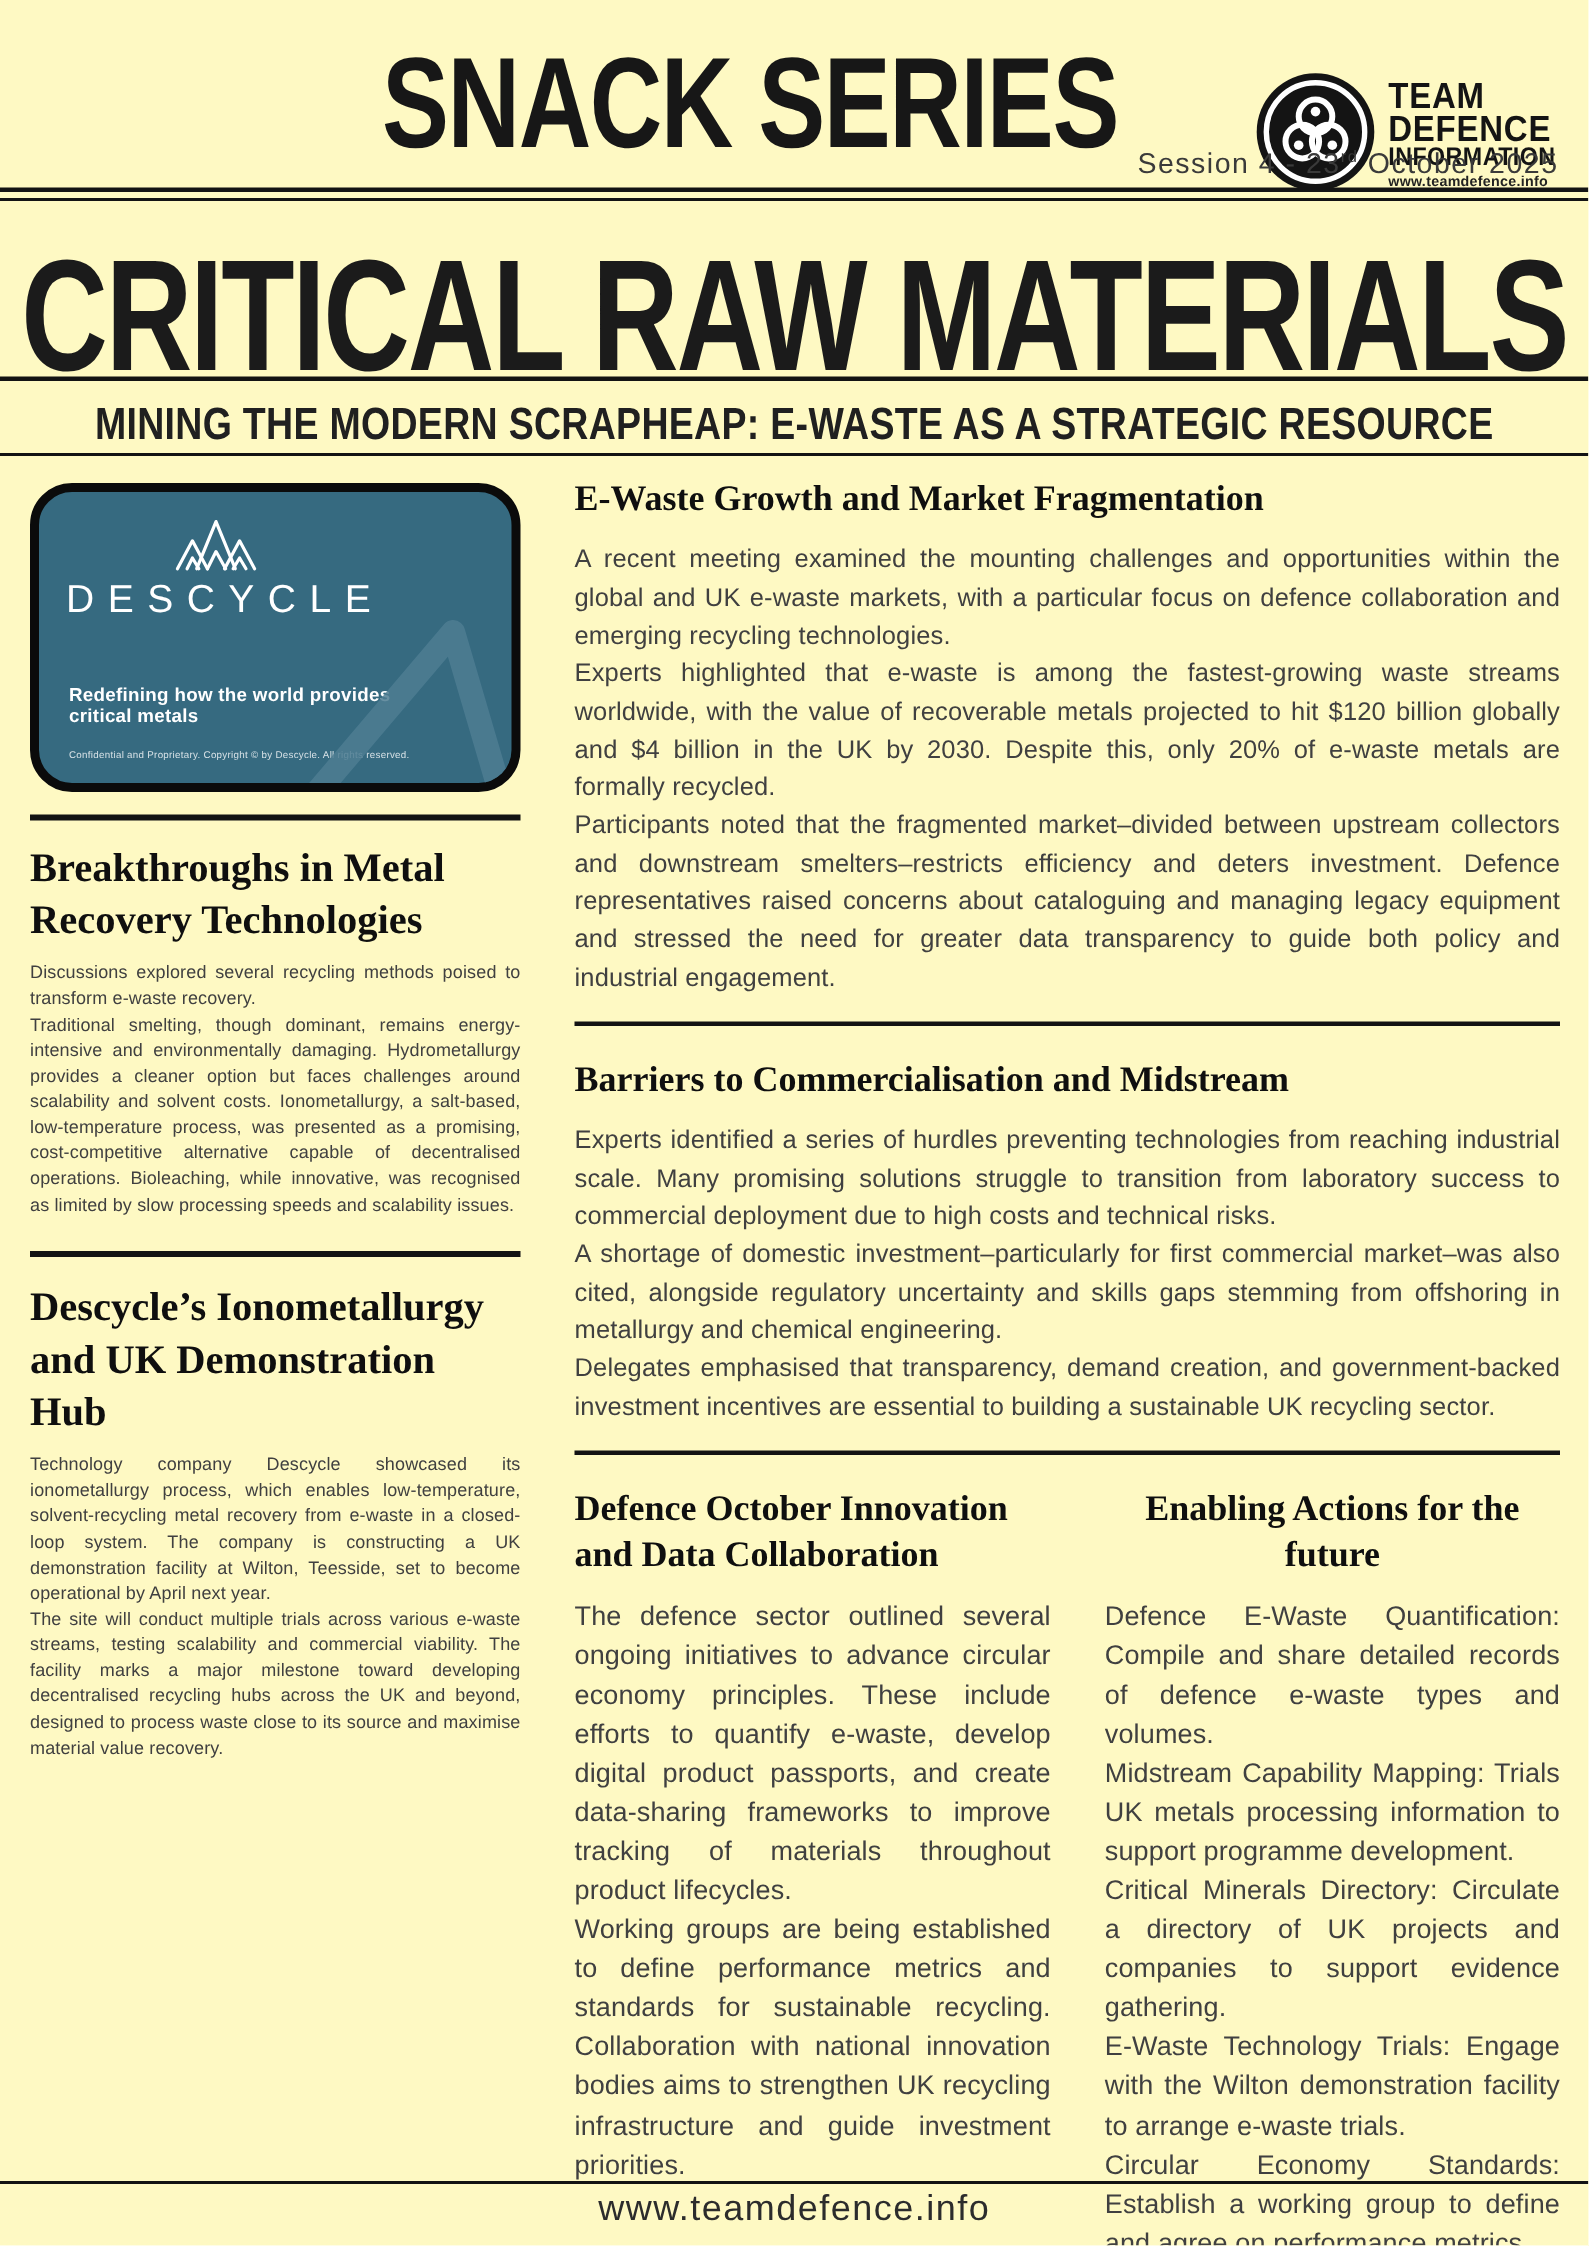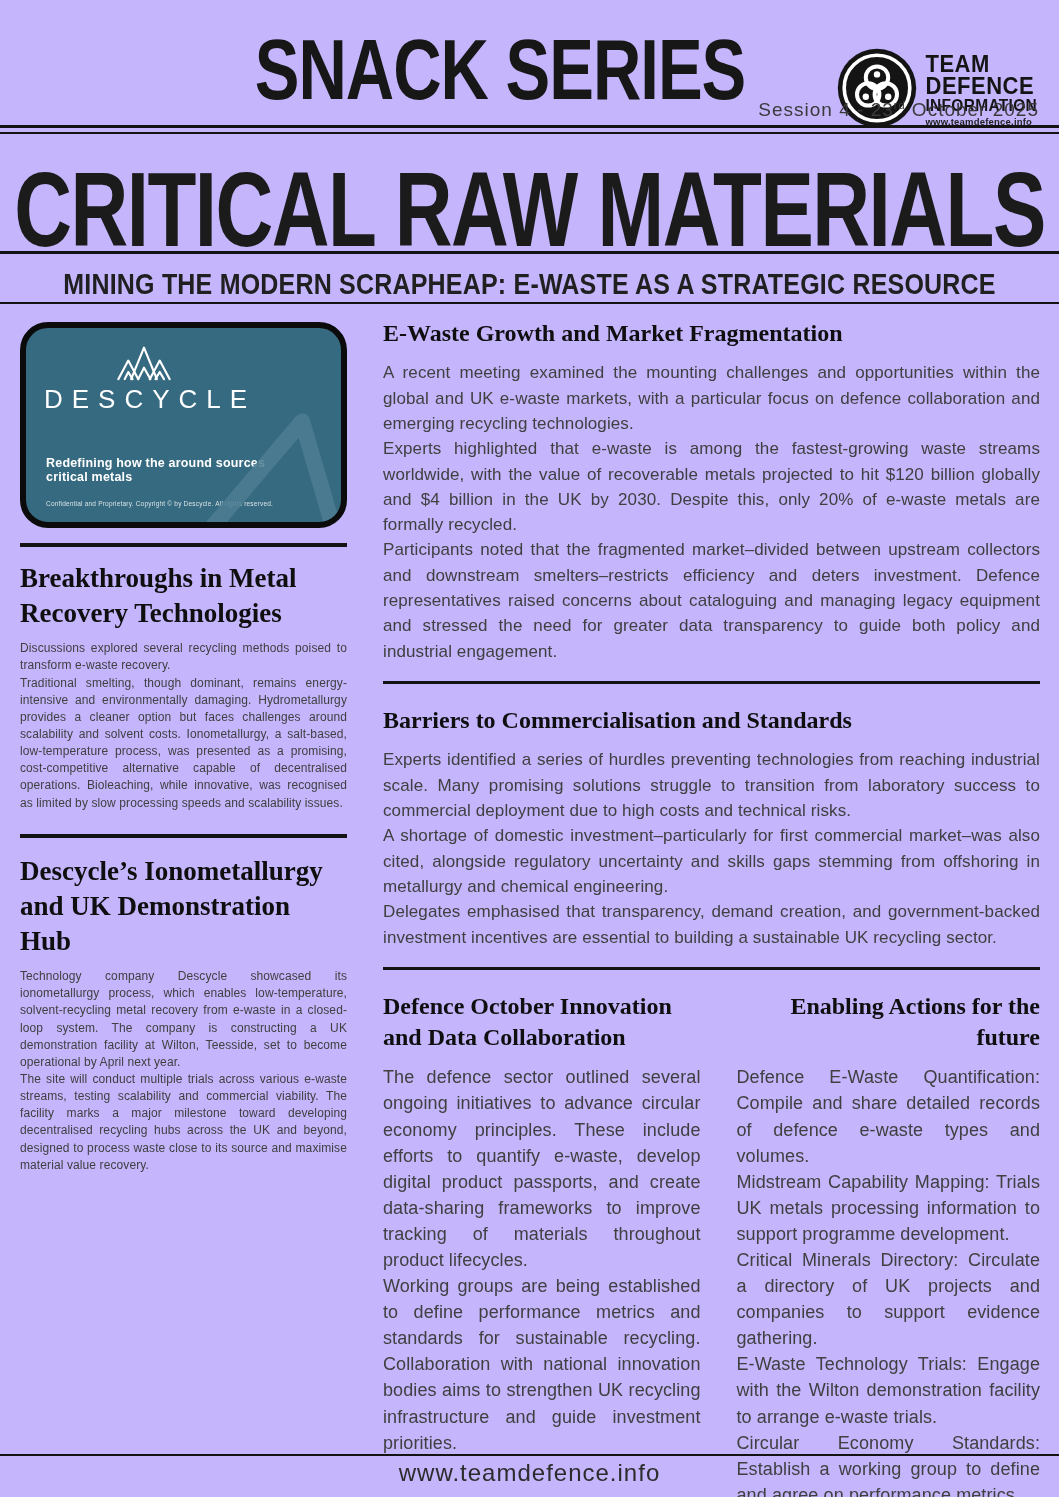--- a/index.html
+++ b/index.html
@@ -1,19 +1,19 @@
 <!DOCTYPE html>
 <html><head>
 <meta charset="utf-8">
 <style>
   * { margin:0; padding:0; box-sizing:border-box; }
   html,body { background:#ffffff; }
   .page {
     position:relative; width:1059px; height:1497px; margin:0 auto;
-    background:#c4b5fd; overflow:hidden;
+    background:#fef9c3; overflow:hidden;
     font-family:"Liberation Sans", sans-serif; color:#3e3e3e;
   }
 
   
   .snack-title {
     position:absolute; top:20px; left:500px;
     transform:translateX(-50%) scaleY(1.28); transform-origin:center top;
     font-size:67px; font-weight:700; letter-spacing:-1px; color:#171717;
     white-space:nowrap;
   }
@@ -77,21 +77,21 @@
 
   
   .main-col { position:absolute; top:318px; left:383px; width:657px; }
   .main-col h2.serif-h { font-size:24px; margin-bottom:11px; }
   .main-col p { font-size:17px; line-height:1.49; }
   .mrule { border-top:3px solid #131313; margin-top:17px; margin-bottom:21px; }
 
   .twocol { display:flex; gap:22px; }
   .twocol .col { flex:1; min-width:0; }
   .twocol .col p { font-size:18px; line-height:1.45; }
-  .col-b h2.serif-h { text-align:right; padding-left:14px; }
+  .col-b h2.serif-h { text-align:center; padding-left:14px; }
   .col-b p { padding-left:14px; }
 
   
   .footer-site {
     position:absolute; top:1459px; left:0; right:0; text-align:center;
     font-size:24px; color:#2c2c2c; letter-spacing:1px; font-weight:400;
   }
 </style>
 </head>
 <body>
@@ -134,21 +134,21 @@
         <svg class="dc-mountains" viewBox="0 0 120 56" fill="none" stroke="#ffffff" stroke-width="3" stroke-linecap="round" stroke-linejoin="round">
           <path d="M24 52 L38 26 L52 52"></path>
           <path d="M33 52 L38 42 L44 52"></path>
           <path d="M42 52 L60 8 L78 52"></path>
           <path d="M52 52 L60 36 L69 52"></path>
           <path d="M68 52 L82 26 L96 52"></path>
           <path d="M76 52 L82 42 L88 52"></path>
         </svg>
         <div class="dc-brand">DESCYCLE</div>
       </div>
-      <div class="dc-tagline">Redefining how the around sources critical metals</div>
+      <div class="dc-tagline">Redefining how the world provides critical metals</div>
       <div class="dc-fineprint">Confidential and Proprietary. Copyright © by Descycle. All rights reserved.</div>
       <svg class="dc-watermark" viewBox="0 0 170 150" fill="none">
         <path d="M20 140 L88 14 L156 140 Z" stroke="#4e7d92" stroke-width="16" stroke-linejoin="round" transform="rotate(12 88 77)"></path>
       </svg>
     </div>
 
     <div class="lrule lrule-1"></div>
 
     <h2 class="serif-h">Breakthroughs in Metal Recovery Technologies</h2>
     <p>Discussions explored several recycling methods poised to transform e-waste recovery.</p>
@@ -166,21 +166,21 @@
     <section>
       <h2 class="serif-h">E-Waste Growth and Market Fragmentation</h2>
       <p>A recent meeting examined the mounting challenges and opportunities within the global and UK e-waste markets, with a particular focus on defence collaboration and emerging recycling technologies.</p>
       <p>Experts highlighted that e-waste is among the fastest-growing waste streams worldwide, with the value of recoverable metals projected to hit $120 billion globally and $4 billion in the UK by 2030. Despite this, only 20% of e-waste metals are formally recycled.</p>
       <p>Participants noted that the fragmented market–divided between upstream collectors and downstream smelters–restricts efficiency and deters investment. Defence representatives raised concerns about cataloguing and managing legacy equipment and stressed the need for greater data transparency to guide both policy and industrial engagement.</p>
     </section>
 
     <div class="mrule"></div>
 
     <section>
-      <h2 class="serif-h">Barriers to Commercialisation and Standards</h2>
+      <h2 class="serif-h">Barriers to Commercialisation and Midstream</h2>
       <p>Experts identified a series of hurdles preventing technologies from reaching industrial scale. Many promising solutions struggle to transition from laboratory success to commercial deployment due to high costs and technical risks.</p>
       <p>A shortage of domestic investment–particularly for first commercial market–was also cited, alongside regulatory uncertainty and skills gaps stemming from offshoring in metallurgy and chemical engineering.</p>
       <p>Delegates emphasised that transparency, demand creation, and government-backed investment incentives are essential to building a sustainable UK recycling sector.</p>
     </section>
 
     <div class="mrule"></div>
 
     <div class="twocol">
       <div class="col col-a">
         <h2 class="serif-h">Defence October Innovation and Data Collaboration</h2>

